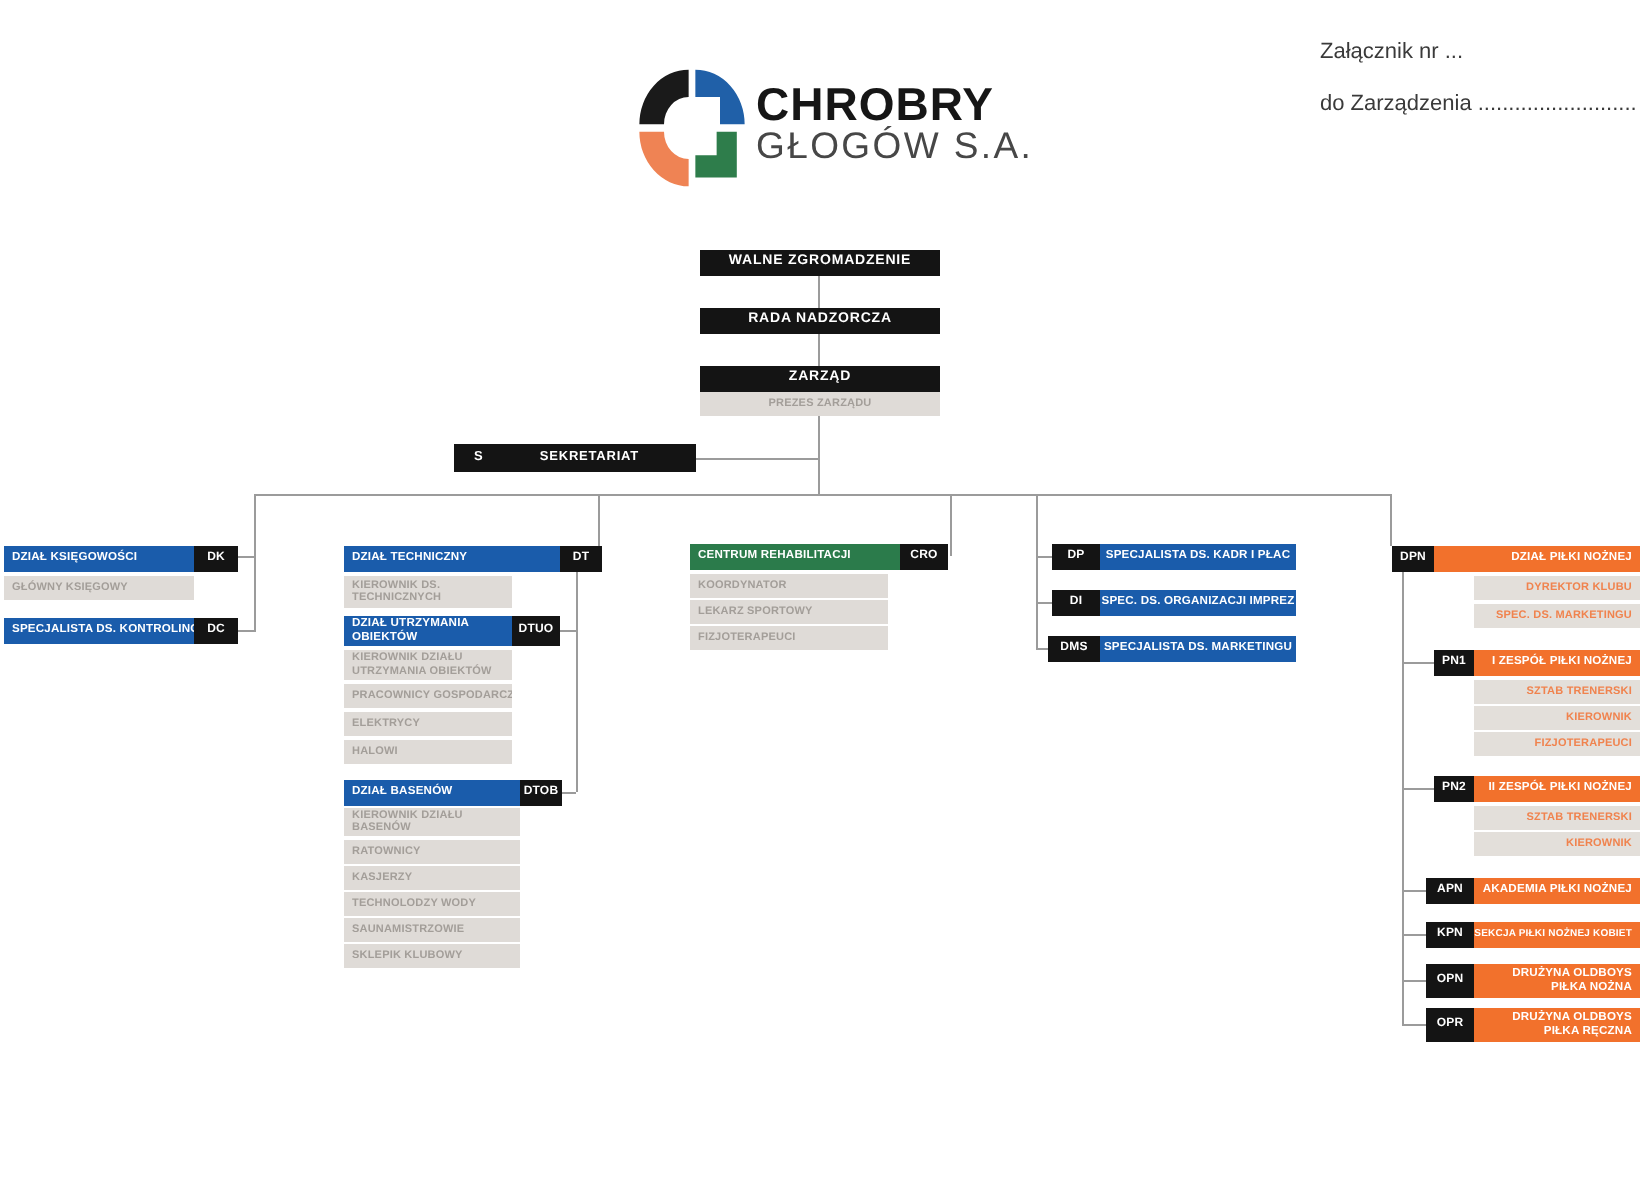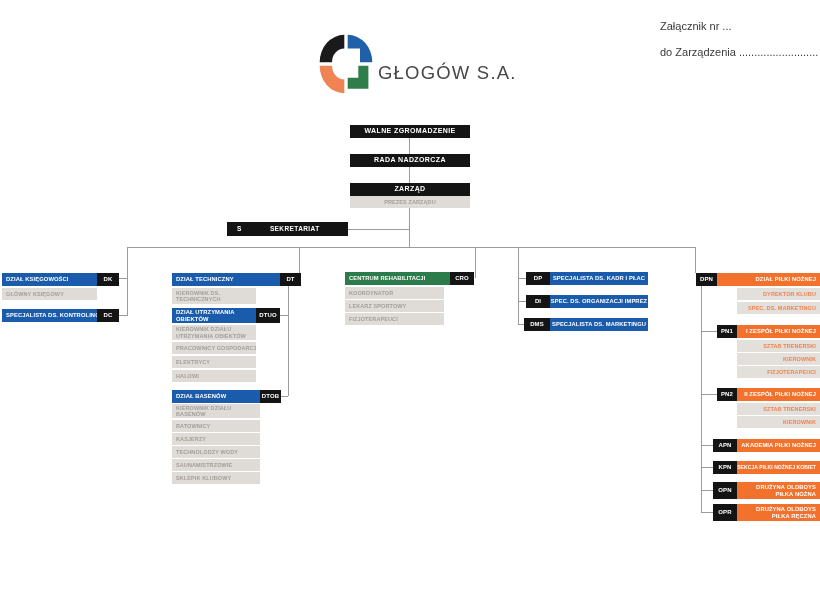--- a/index.html
+++ b/index.html
@@ -29,20 +29,21 @@
 <body>
 
 <div id="canvas">
 
   <svg style="position:absolute;left:318px;top:33px;" width="56" height="62" viewBox="0 0 100 100" preserveAspectRatio="none">
     <path fill="#1A1A1A" d="M 3 47 A 44 44 0 0 1 47 3 L 47 25 A 22 22 0 0 0 25 47 Z"></path>
     <path fill="#2060A8" d="M 53 3 A 44 44 0 0 1 97 47 L 75 47 L 75 25 L 53 25 Z"></path>
     <path fill="#EF8354" d="M 47 97 A 44 44 0 0 1 3 53 L 25 53 A 22 22 0 0 0 47 75 Z"></path>
     <path fill="#2E7D4B" d="M 72 53 L 90 53 L 90 90 L 53 90 L 53 72 L 72 72 Z"></path>
   </svg>
+  <div class="logo-title">CHROBRY</div>
   <div class="logo-sub">GŁOGÓW S.A.</div>
   <div class="attach" style="top:20px;">Załącznik nr ...</div>
   <div class="attach" style="top:46px;">do Zarządzenia ..........................</div>
 
   <div class="box blackbox top" style="left:350px;top:125px;width:120px;height:13px;">WALNE ZGROMADZENIE</div>
   <div class="ln" style="left:409px;top:138px;width:1px;height:16px;"></div>
   <div class="box blackbox top" style="left:350px;top:154px;width:120px;height:13px;">RADA NADZORCZA</div>
   <div class="ln" style="left:409px;top:167px;width:1px;height:16px;"></div>
   <div class="box blackbox top" style="left:350px;top:183px;width:120px;height:13px;">ZARZĄD</div>
   <div class="box sub center" style="left:350px;top:196px;width:120px;height:12px;">PREZES ZARZĄDU</div>

